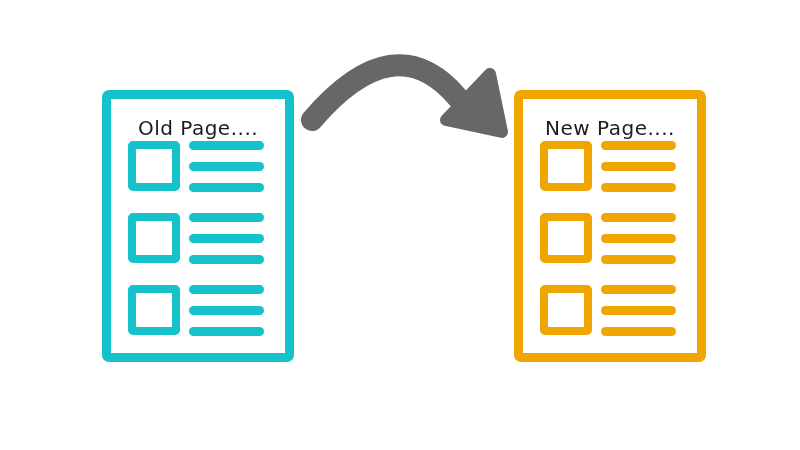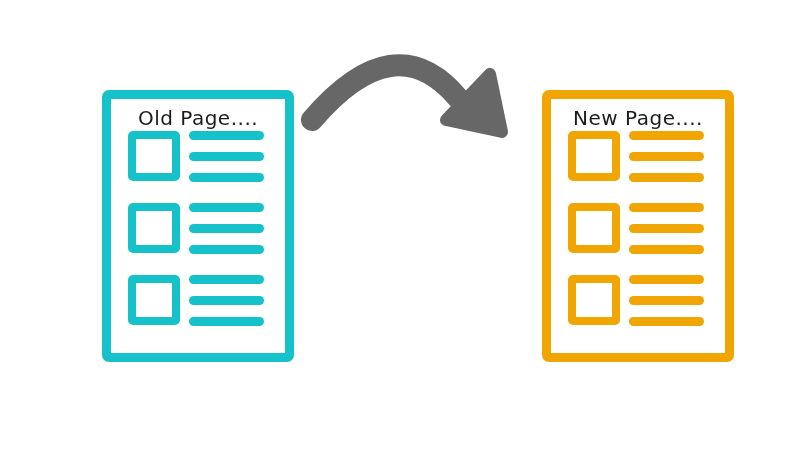--- a/index.html
+++ b/index.html
@@ -24,24 +24,24 @@
     color: var(--ink, #1c1c1c);
   }
 
   
   .page {
     position: absolute; top: 90px;
     width: 192px; height: 272px;
     box-sizing: border-box;
     border-radius: 7px;
     background: var(--bg, #fff);
-    padding-top: 6px;
+    padding-top: 16px;
   }
   .page.old { left: 102px; border: 9px solid var(--old, #15C2C9); }
-  .page.new { left: 514px; border: 9px solid var(--new, #F0A500); margin-left: 28px; }
+  .page.new { left: 514px; border: 9px solid var(--new, #F0A500); }
 
   .page-title {
     height: 26px; line-height: 26px;
     text-align: center;
     font-size: 20px; letter-spacing: 0.5px;
     color: var(--ink, #1c1c1c);
     white-space: nowrap;
   }
 
   .rows {

